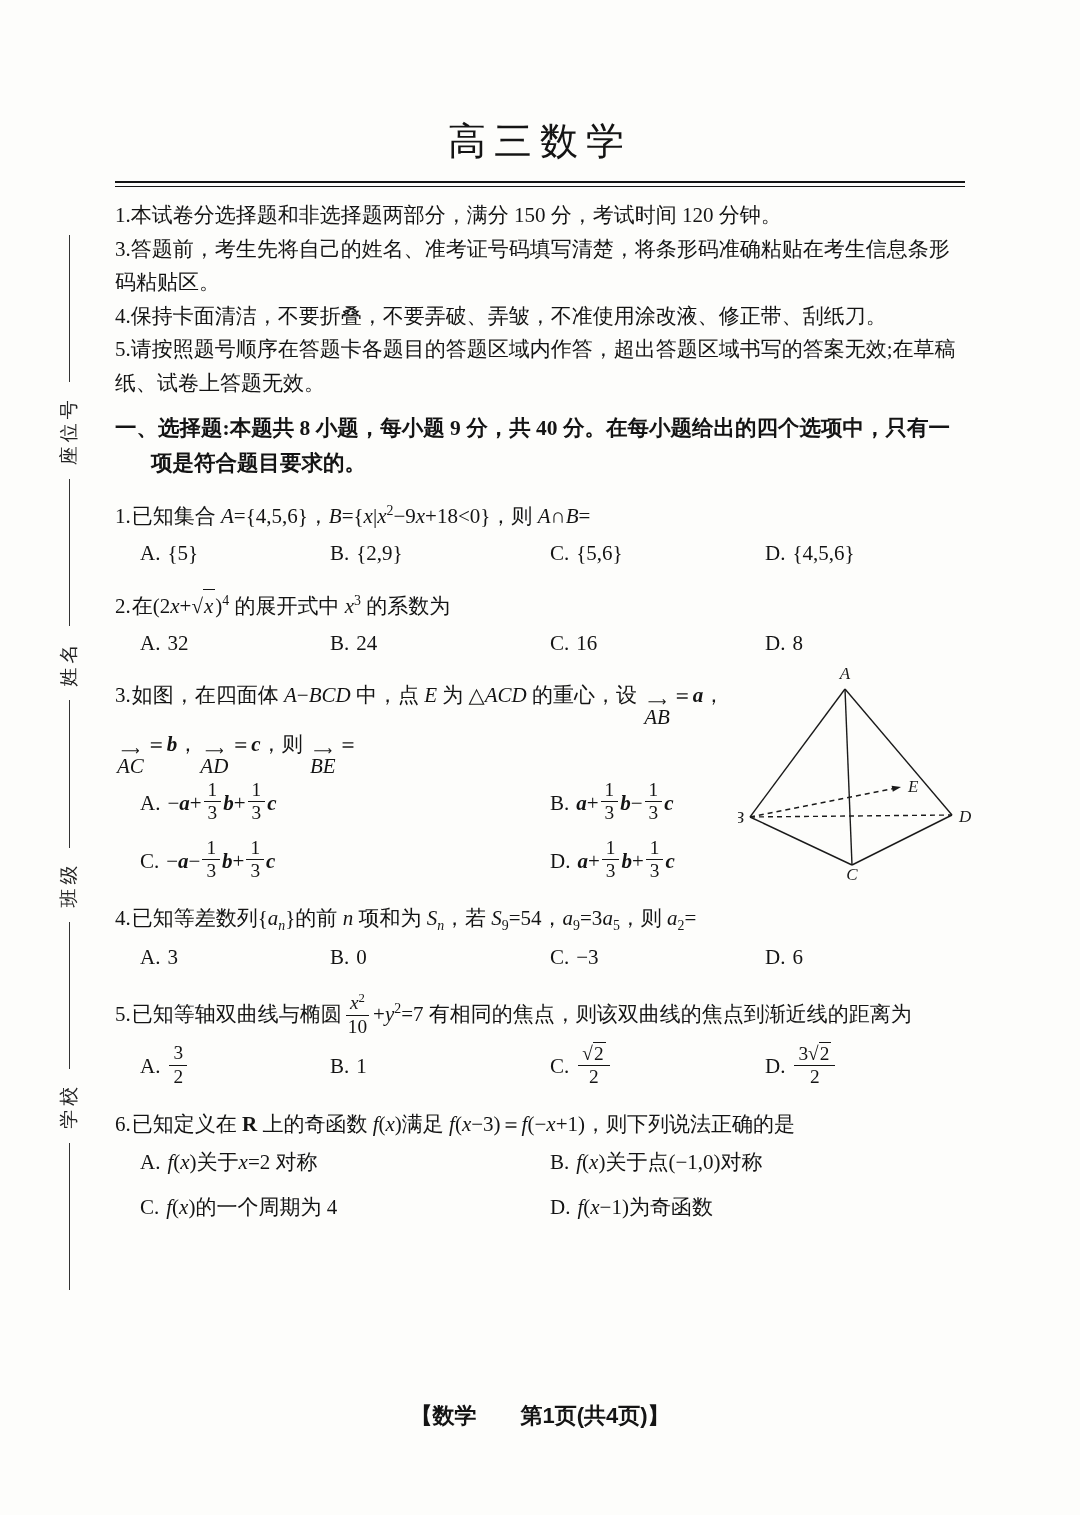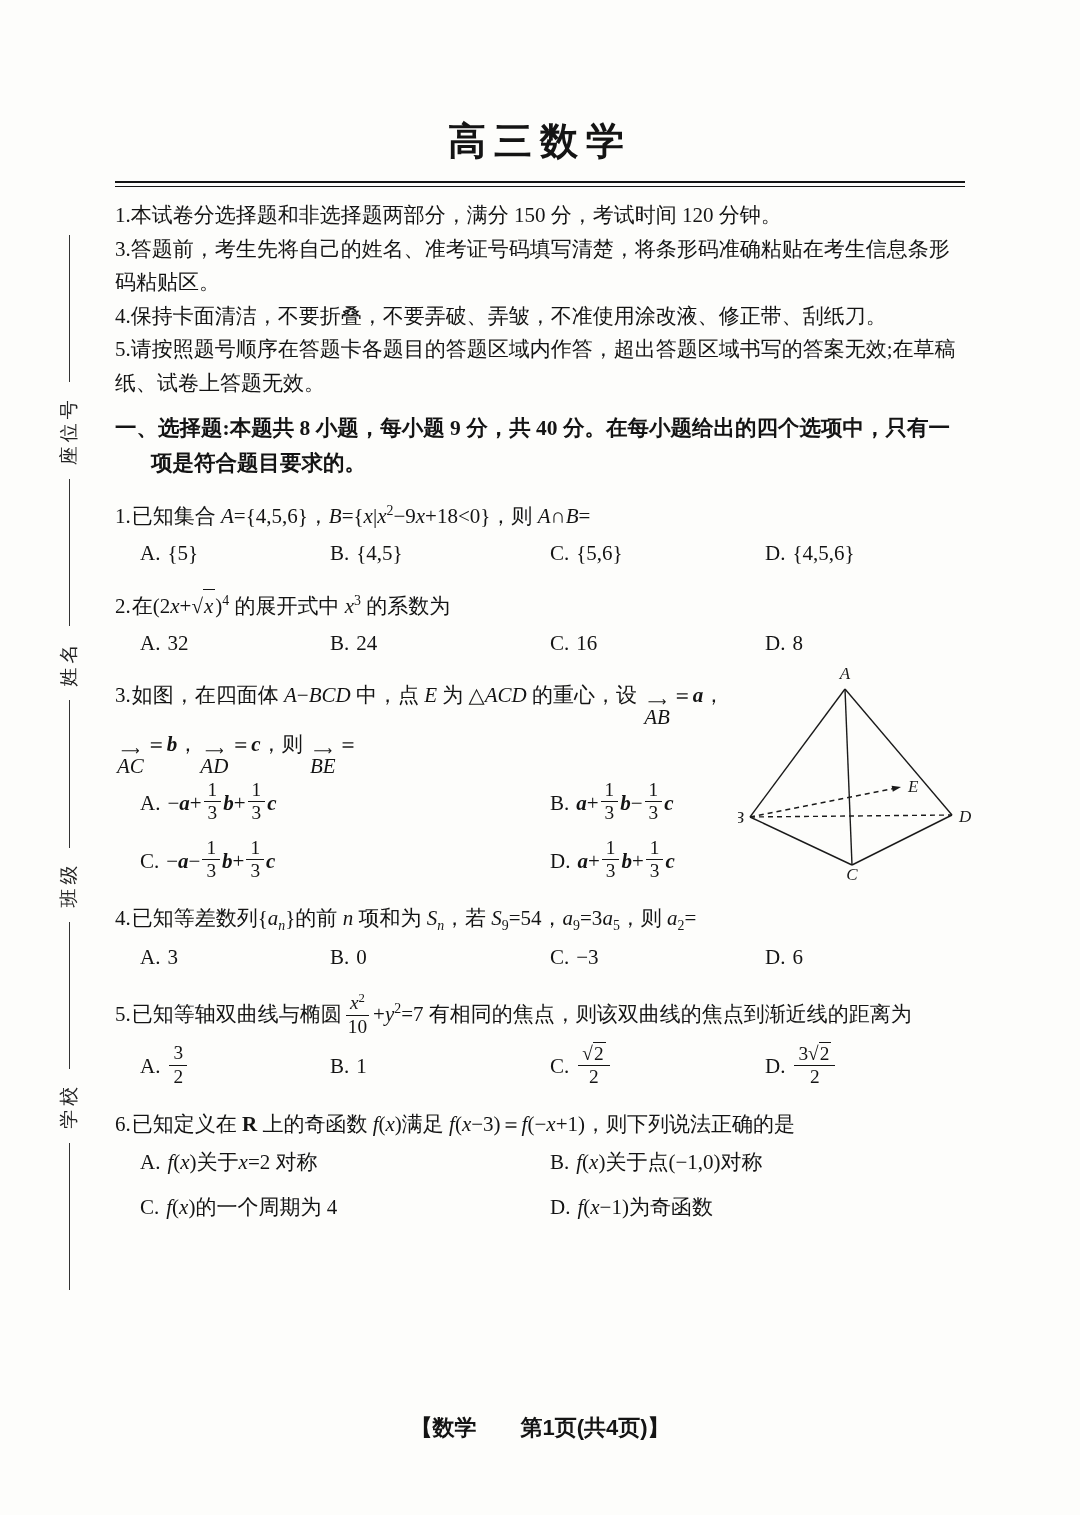--- a/index.html
+++ b/index.html
@@ -1,21 +1,21 @@
 <!DOCTYPE html>
 <html><head>
 <meta charset="utf-8">
 <style>
   *{margin:0;padding:0;box-sizing:border-box;}
   html,body{background:#e9e9e9;}
   .page{width:1080px;height:1515px;margin:0 auto;background:#fdfdfb;color:#141414;
         font-family:"Liberation Serif","DejaVu Serif",serif;position:relative;overflow:hidden;}
   .content{padding:100px 115px 0 115px;}
   .title{font-size:27px;font-weight:600;text-align:center;letter-spacing:10px;line-height:1.2;}
-  .subtitle{font-size:38px;font-weight:700;text-align:center;letter-spacing:8px;margin-top:16px;
+  .subtitle{font-size:38px;font-weight:400;text-align:center;letter-spacing:8px;margin-top:16px;
             font-family:"Liberation Sans","DejaVu Sans",sans-serif;}
   .divider{margin-top:14px;border-top:2.5px solid #141414;border-bottom:1.5px solid #141414;height:6px;}
   .notes{margin-top:12px;font-size:21px;line-height:1.6;}
   .notes-heading{font-weight:700;font-size:21.5px;}
   .note-item{}
   .section-heading{font-weight:700;font-size:21.5px;line-height:1.65;margin-top:10px;
                    padding-left:36px;text-indent:-36px;}
   .question{margin-top:18px;clear:both;font-size:21px;line-height:1.6;}
   .stem{}
   .qnum{margin-right:1px;}
@@ -50,21 +50,21 @@
   .figure .arrowhead{fill:#1a1a1a;stroke:none;}
   .figure text{font-size:17px;font-style:italic;fill:#1a1a1a;
                font-family:"Liberation Serif","DejaVu Serif",serif;}
   
   .seal{position:absolute;left:48px;top:235px;width:42px;height:1055px;}
   .seal-inner{position:absolute;left:0;top:1055px;width:1055px;height:42px;
               transform:rotate(-90deg);transform-origin:left top;
               display:flex;align-items:center;gap:14px;font-size:19px;color:#222;}
   .seal-line{flex:1;height:0;border-bottom:1.5px solid #333;}
   .seal-label{letter-spacing:4px;white-space:nowrap;}
-  .footer{position:absolute;left:0;right:0;bottom:72px;text-align:center;font-weight:700;
+  .footer{position:absolute;left:0;right:0;bottom:84px;text-align:center;font-weight:700;
           font-size:22px;font-family:"Liberation Sans","DejaVu Sans",sans-serif;}
 </style>
 </head>
 <body>
 
 <div class="page">
 
   <aside class="seal">
     <div class="seal-inner">
       <span class="seal-line"></span>
@@ -100,21 +100,21 @@
           <div class="options row4">
             <div class="option">
               <span class="opt-label">A.</span>
               <span class="opt-content">
                 <span class="tok">{5}</span>
               </span>
             </div>
             <div class="option">
               <span class="opt-label">B.</span>
               <span class="opt-content">
-                <span class="tok">{4,5}</span>
+                <span class="tok">{2,9}</span>
               </span>
             </div>
             <div class="option">
               <span class="opt-label">C.</span>
               <span class="opt-content">
                 <span class="tok">{5,6}</span>
               </span>
             </div>
             <div class="option">
               <span class="opt-label">D.</span>

